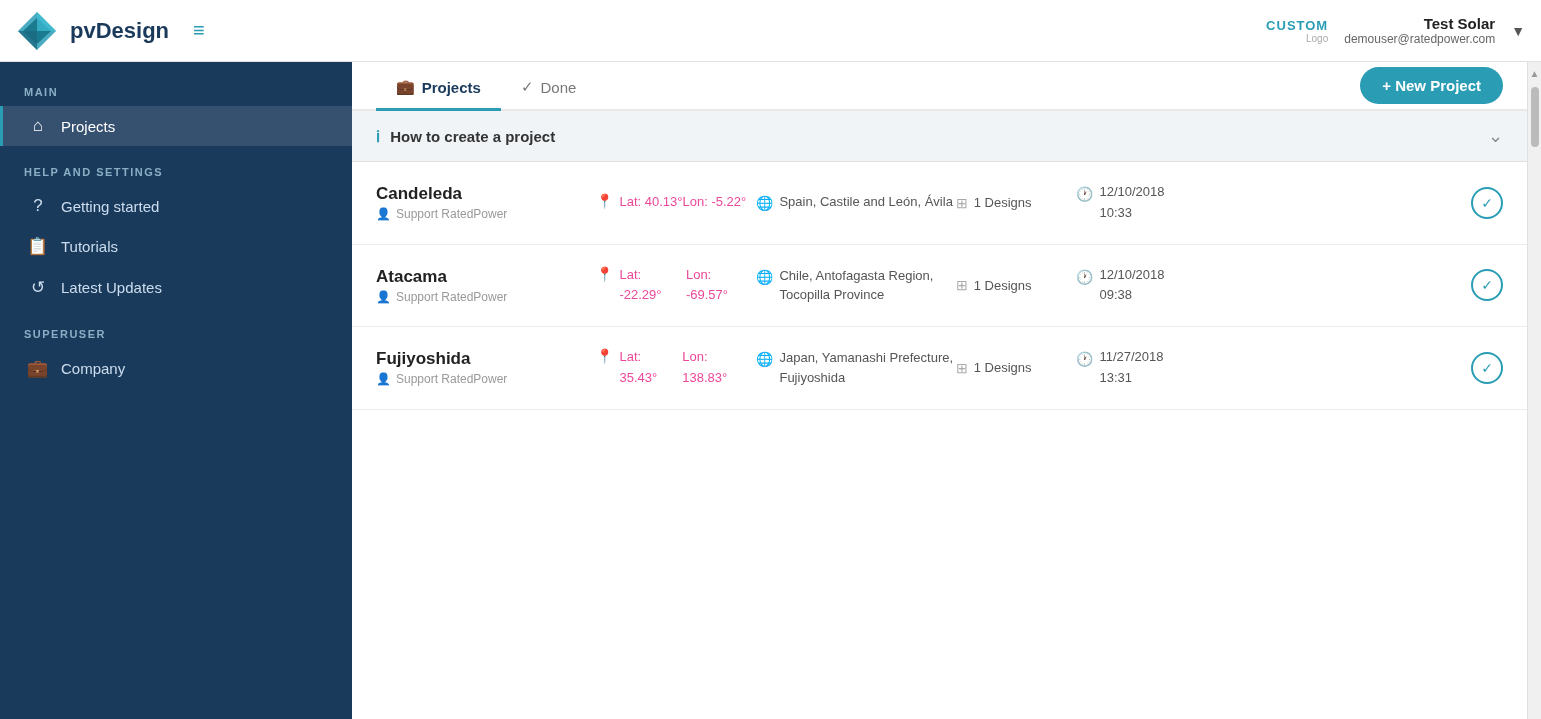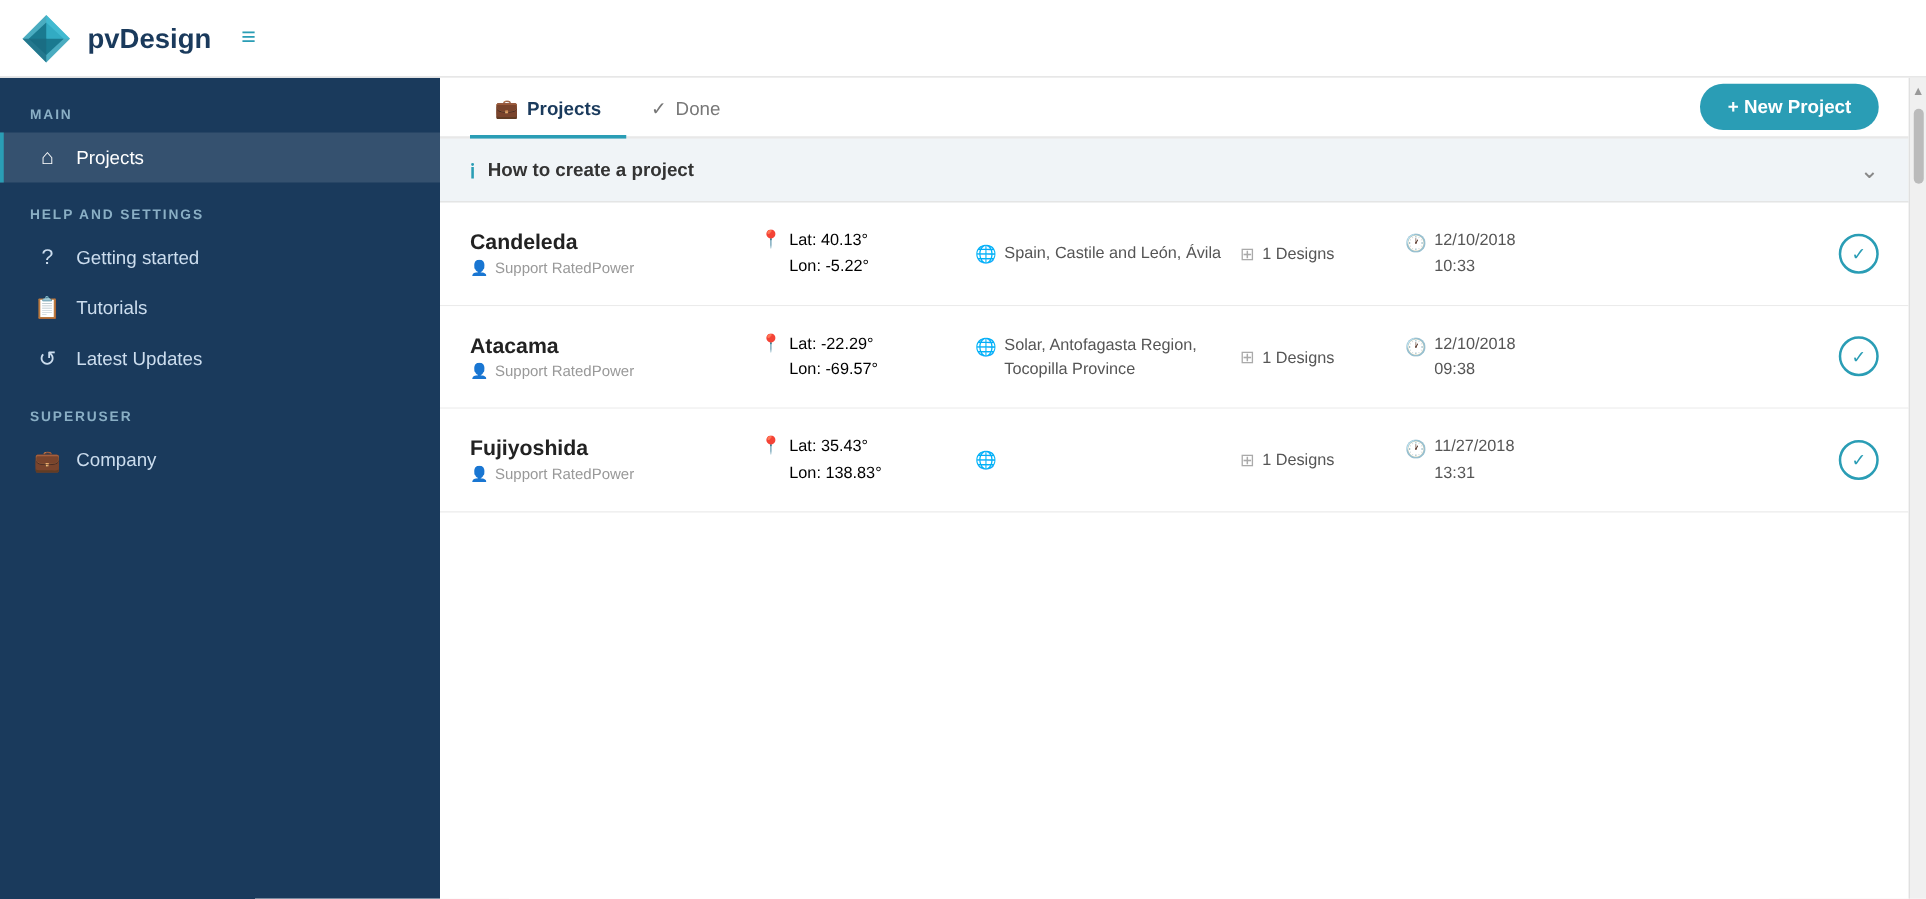--- a/index.html
+++ b/index.html
@@ -208,21 +208,20 @@
       overflow-y: auto;
     }
     .project-row {
       display: flex;
       align-items: center;
       padding: 20px 24px;
       border-bottom: 1px solid #ebebeb;
       background: #fff;
       cursor: pointer;
       transition: background 0.1s;
-      gap: 12px;
     }
 
     .project-name-col {
       width: 220px;
       flex-shrink: 0;
     }
     .project-name {
       font-size: 17px;
       font-weight: 600;
       color: #222;
@@ -235,24 +234,23 @@
       gap: 5px;
       margin-top: 3px;
     }
 
     .project-coords-col {
       width: 160px;
       flex-shrink: 0;
     }
     .coords-text {
       font-size: 13px;
-      color: #000000;
+      color: #ec4899;
       line-height: 1.6;
       display: flex;
-      flex-direction: column;
     }
     .coords-row {
       display: flex;
       align-items: flex-start;
       gap: 6px;
     }
     .pin-icon { color: #aaa; font-size: 14px; margin-top: 1px; }
 
     .project-location-col {
       width: 200px;
@@ -344,20 +342,31 @@
 
     <svg class="logo-diamond" viewBox="0 0 42 42" xmlns="http://www.w3.org/2000/svg">
       <polygon points="21,2 40,21 21,40 2,21" fill="#2a9db5" opacity="0.85"></polygon>
       <polygon points="21,8 35,21 21,34 7,21" fill="#1a7a90"></polygon>
       <polygon points="21,2 40,21 21,21" fill="#3dc0d8" opacity="0.7"></polygon>
       <polygon points="2,21 21,21 21,40" fill="#1a6a80" opacity="0.8"></polygon>
     </svg>
     <span class="logo-text">pvDesign</span>
     <span class="hamburger-icon">≡</span>
   </div>
+  <div class="header-right">
+    <div class="custom-logo-area">
+      <span class="custom-label">CUSTOM</span>
+      <span class="custom-sublabel">Logo</span>
+    </div>
+    <div class="user-info">
+      <span class="user-name">Test Solar</span>
+      <span class="user-email">demouser@ratedpower.com</span>
+    </div>
+    <span class="dropdown-arrow">▼</span>
+  </div>
 </div>
 
 <div class="main-layout">
 
   <div class="sidebar">
     <div class="sidebar-section-label">MAIN</div>
 
     <div class="sidebar-item active">
       <span class="sidebar-item-icon">⌂</span>
       <span>Projects</span>
@@ -468,21 +477,21 @@
             <span class="pin-icon">📍</span>
             <div class="coords-text">
               <span>Lat: -22.29°</span>
               <span>Lon: -69.57°</span>
             </div>
           </div>
         </div>
         <div class="project-location-col">
           <div class="location-text">
             <span class="globe-icon">🌐</span>
-            <span>Solar, Antofagasta Region, Tocopilla Province</span>
+            <span>Chile, Antofagasta Region, Tocopilla Province</span>
           </div>
         </div>
         <div class="project-designs-col">
           <div class="designs-text">
             <span class="grid-icon">⊞</span>
             <span>1 Designs</span>
           </div>
         </div>
         <div class="project-date-col">
           <div class="date-text">
@@ -511,20 +520,21 @@
             <span class="pin-icon">📍</span>
             <div class="coords-text">
               <span>Lat: 35.43°</span>
               <span>Lon: 138.83°</span>
             </div>
           </div>
         </div>
         <div class="project-location-col">
           <div class="location-text">
             <span class="globe-icon">🌐</span>
+            <span>Japan, Yamanashi Prefecture, Fujiyoshida</span>
           </div>
         </div>
         <div class="project-designs-col">
           <div class="designs-text">
             <span class="grid-icon">⊞</span>
             <span>1 Designs</span>
           </div>
         </div>
         <div class="project-date-col">
           <div class="date-text">

